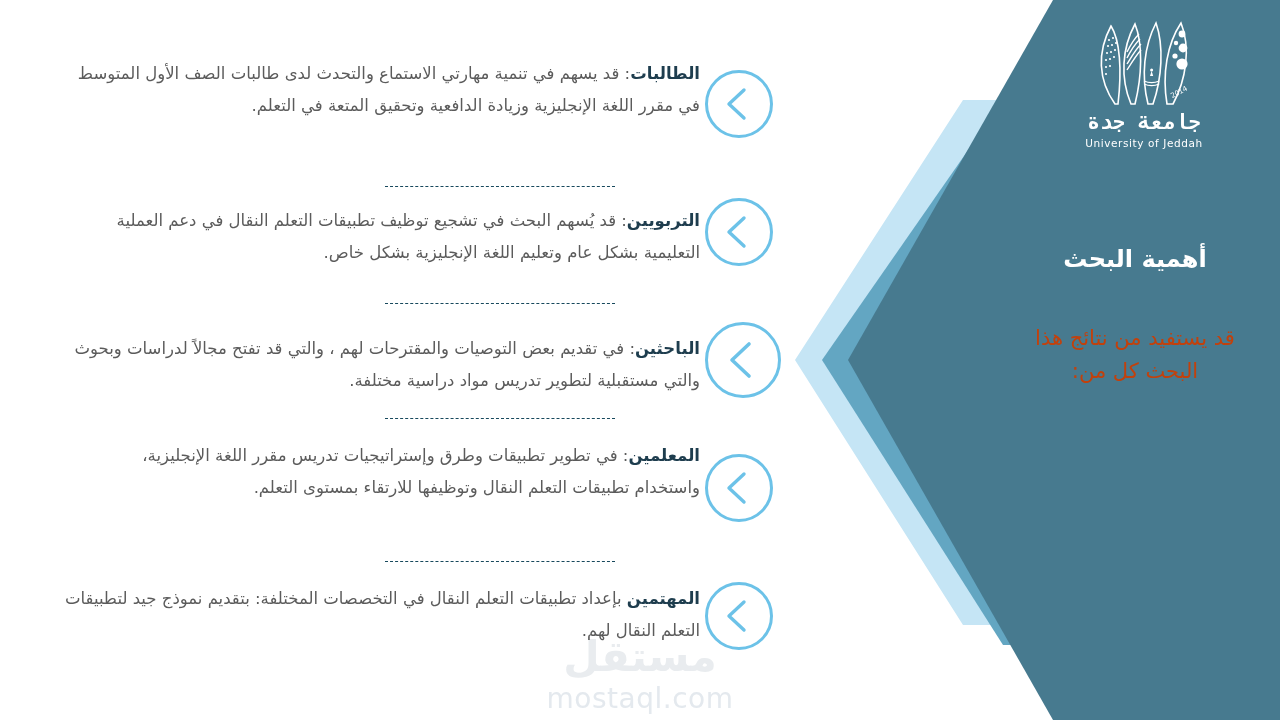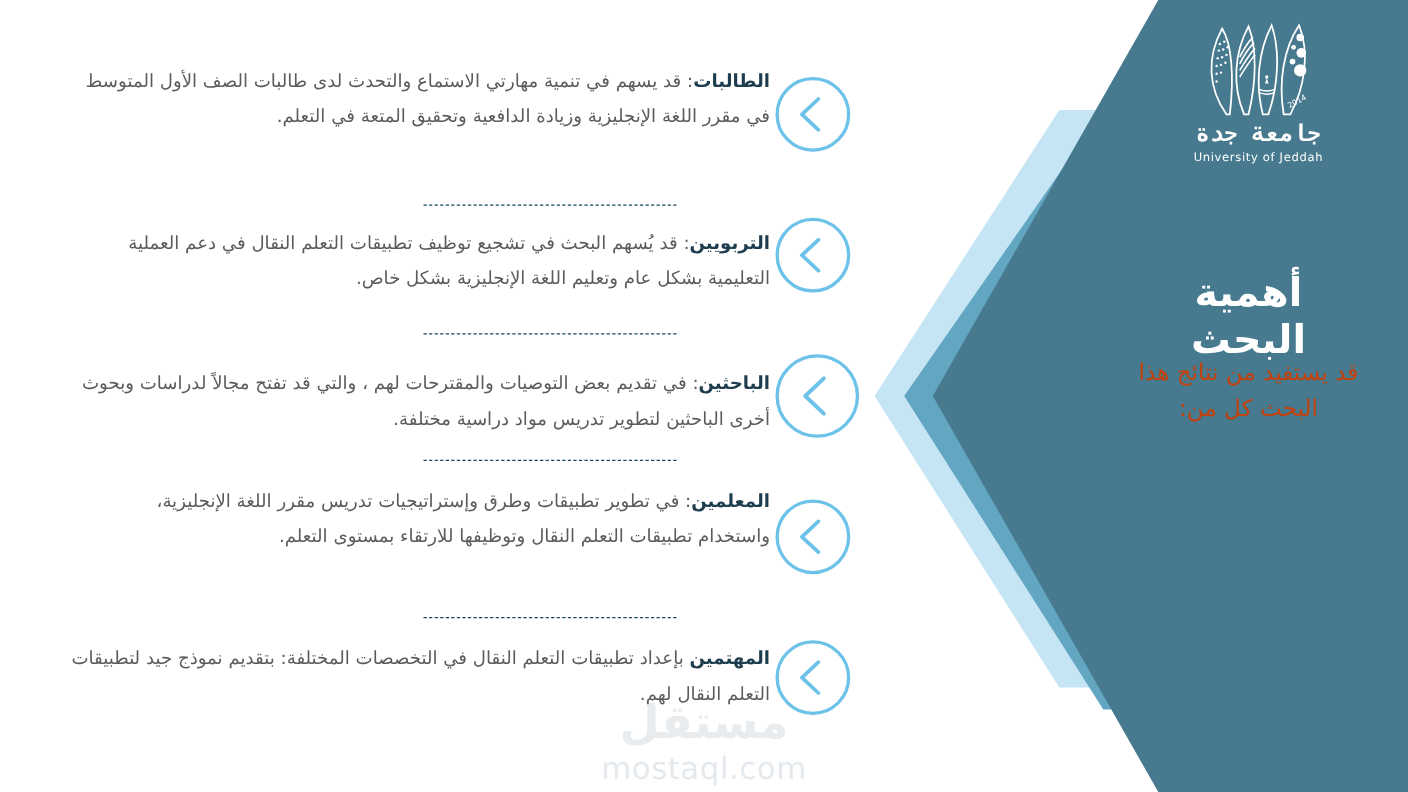--- a/index.html
+++ b/index.html
@@ -63,21 +63,21 @@
     margin-top: 2px;
     color: #ffffff;
   }
 
   .panel-title {
     position: absolute;
     top: 245px;
     right: 40px;
     width: 210px;
     text-align: center;
-    font-size: 36px;
+    font-size: 24px;
     font-weight: 700;
     color: #ffffff;
     line-height: 1.2;
   }
   .panel-sub {
     position: absolute;
     top: 322px;
     right: 30px;
     width: 230px;
     text-align: center;
@@ -294,21 +294,21 @@
 
     <div class="divider" style="top:186px;"></div>
 
     <div class="para" style="top:205px;">
       <b>التربويين</b><span>: قد يُسهم البحث في تشجيع توظيف تطبيقات التعلم النقال في دعم العملية التعليمية بشكل عام وتعليم اللغة الإنجليزية بشكل خاص.</span>
     </div>
 
     <div class="divider" style="top:303px;"></div>
 
     <div class="para wide" style="top:333px;">
-      <b>الباحثين</b><span>: في تقديم بعض التوصيات والمقترحات لهم ، والتي قد تفتح مجالاً لدراسات وبحوث أخرى الباحثين لتطوير تدريس مواد دراسية مختلفة.</span>
+      <b>الباحثين</b><span>: في تقديم بعض التوصيات والمقترحات لهم ، والتي قد تفتح مجالاً لدراسات وبحوث والتي مستقبلية لتطوير تدريس مواد دراسية مختلفة.</span>
     </div>
 
     <div class="divider" style="top:418px;"></div>
 
     <div class="para" style="top:440px;">
       <b>المعلمين</b><span>: في تطوير تطبيقات وطرق وإستراتيجيات تدريس مقرر اللغة الإنجليزية، واستخدام تطبيقات التعلم النقال وتوظيفها للارتقاء بمستوى التعلم.</span>
     </div>
 
     <div class="divider" style="top:561px;"></div>
 

